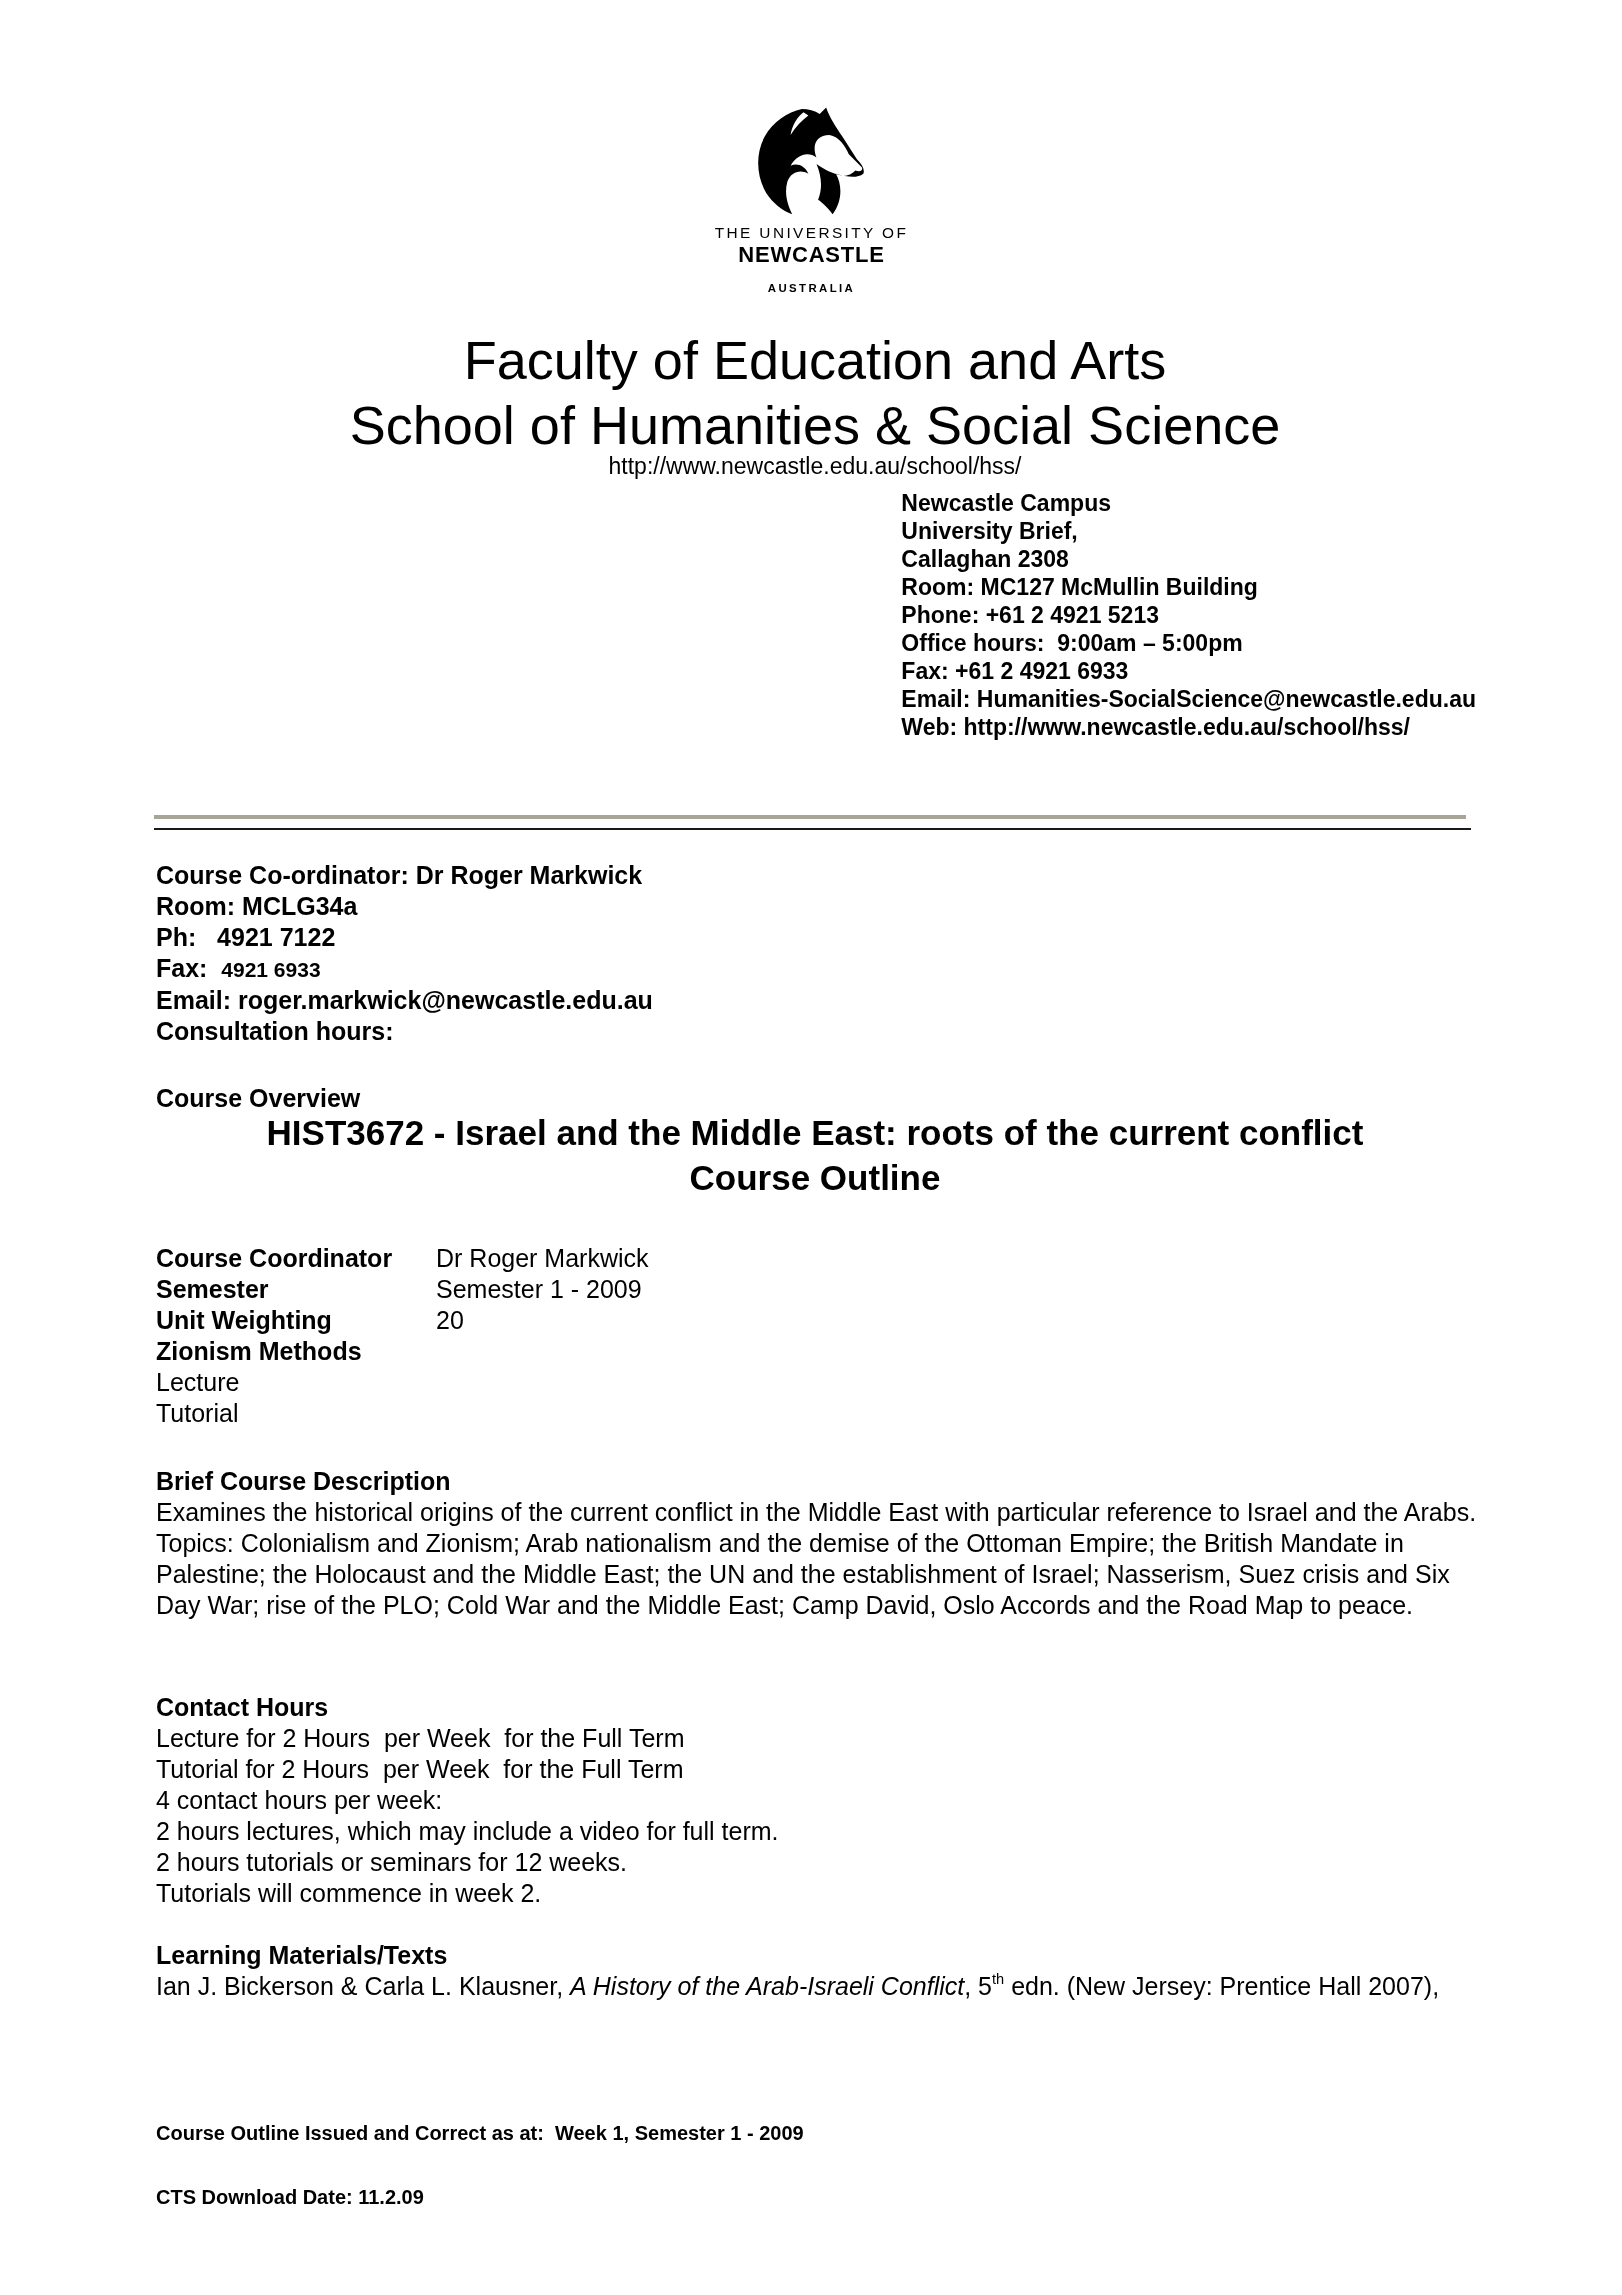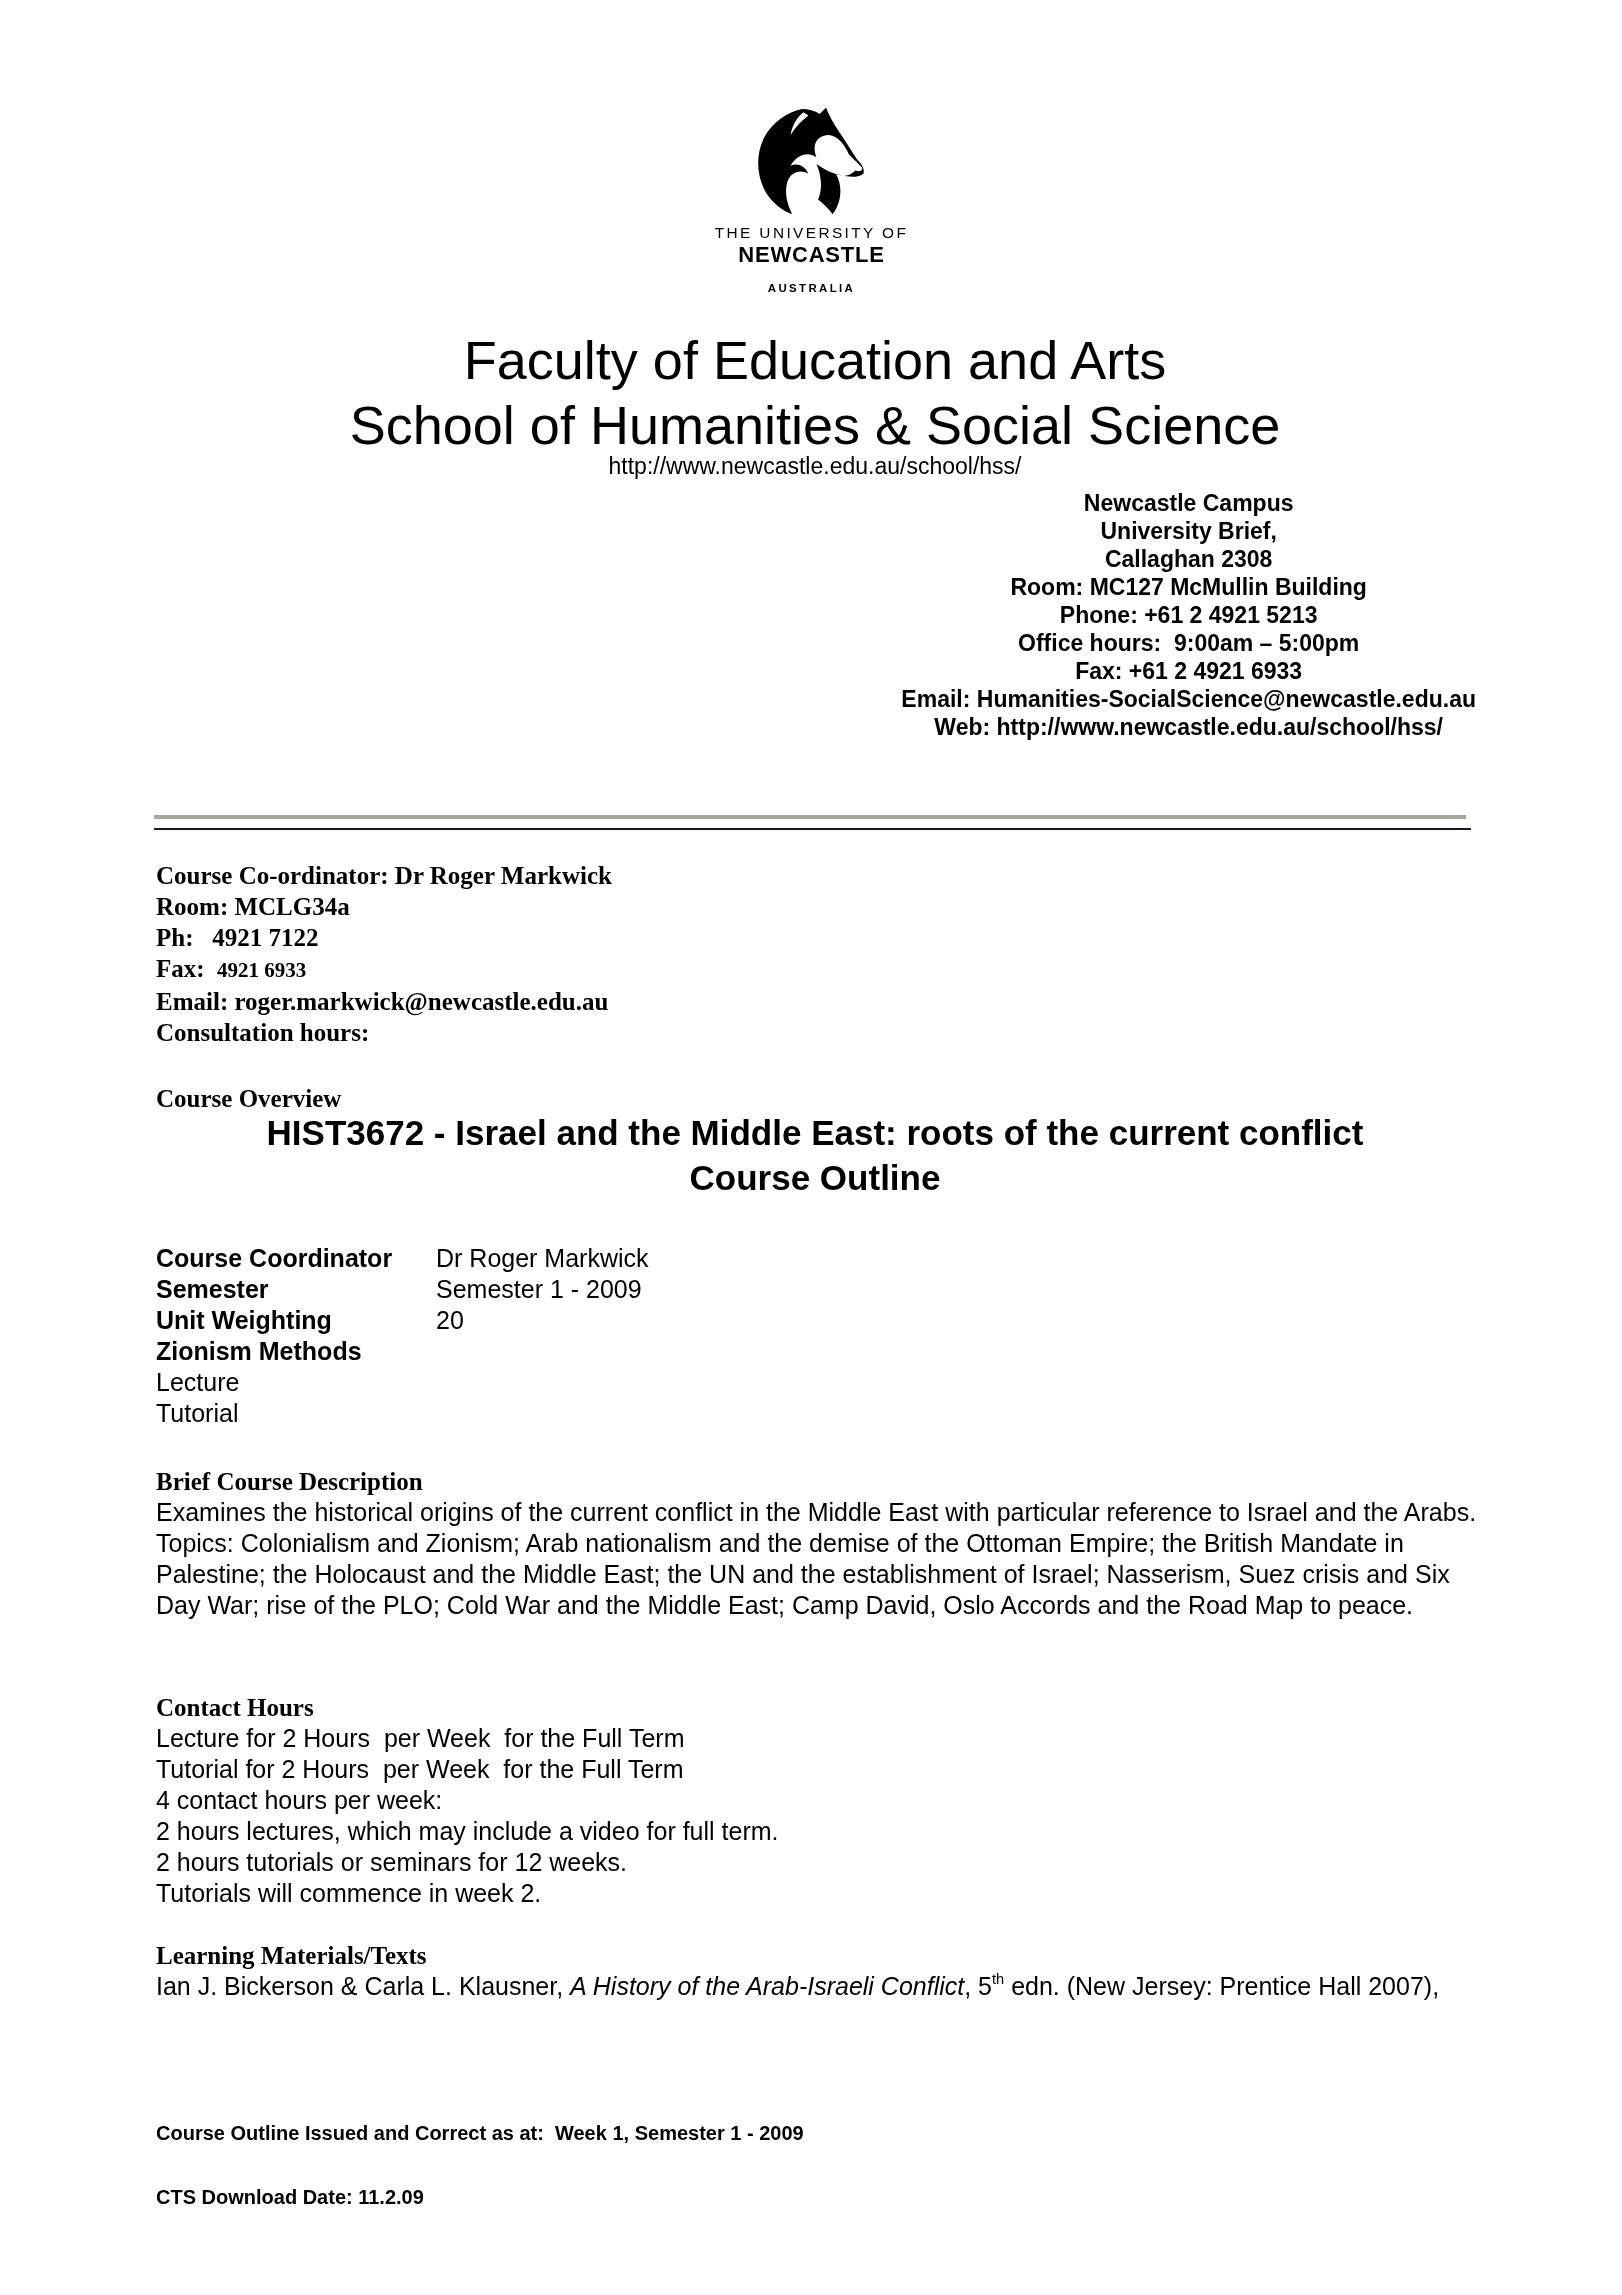--- a/index.html
+++ b/index.html
@@ -13,28 +13,28 @@
   .logo-text { position: absolute; left: 0; width: 227px; text-align: center; white-space: nowrap; }
   .logo-l1 { top: 128px; font-size: 15.4px; letter-spacing: 2.4px; }
   .logo-l2 { top: 146px; font-size: 22px; font-weight: bold; letter-spacing: 0.8px; }
   .logo-l3 { top: 186px; font-size: 11.4px; letter-spacing: 2.4px; font-weight: bold; }
 
   .hdr { left: 0; width: 1630px; text-align: center; white-space: nowrap; }
   .hdr-faculty { top: 328px; font-size: 54px; line-height: 65px; }
   .hdr-school { top: 393px; font-size: 54px; line-height: 65px; }
   .hdr-url { top: 453px; font-size: 23px; line-height: 27.6px; }
 
-  .addr { right: 146px; top: 489px; text-align: center; font-size: 23px; font-weight: bold; line-height: 28px; }
+  .addr { right: 146px; top: 489px; text-align: left; font-size: 23px; font-weight: bold; line-height: 28px; }
   .addr div { white-space: pre; }
 
   .rule-grey { left: 154px; top: 815px; width: 1312px; height: 4px; background: #a8a496; }
   .rule-black { left: 154px; top: 828px; width: 1317px; height: 2.4px; background: #1a1a1a; }
 
   .block { left: 156px; font-size: 25px; line-height: 31px; }
-  .bold { font-weight: bold; font-family: Liberation Serif, serif; }
+  .bold { font-weight: bold; }
   .pre { white-space: pre; }
   .coord { top: 860px; }
   .coord .small { font-size: 21px; }
 
   .overview { top: 1083px; }
   .title { left: 0; width: 1630px; text-align: center; font-weight: bold; font-size: 35px; line-height: 45px; top: 1110px; white-space: nowrap; }
 
   .table { top: 1243px; }
   .row { display: flex; }
   .row .lbl { width: 280px; font-weight: bold; }

